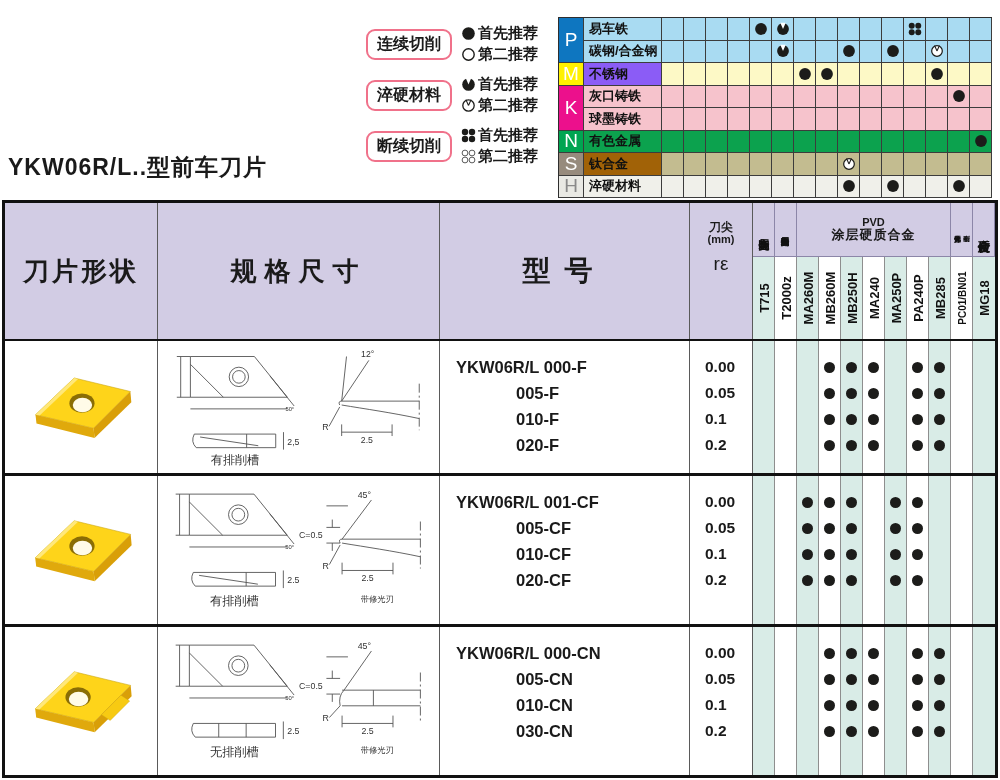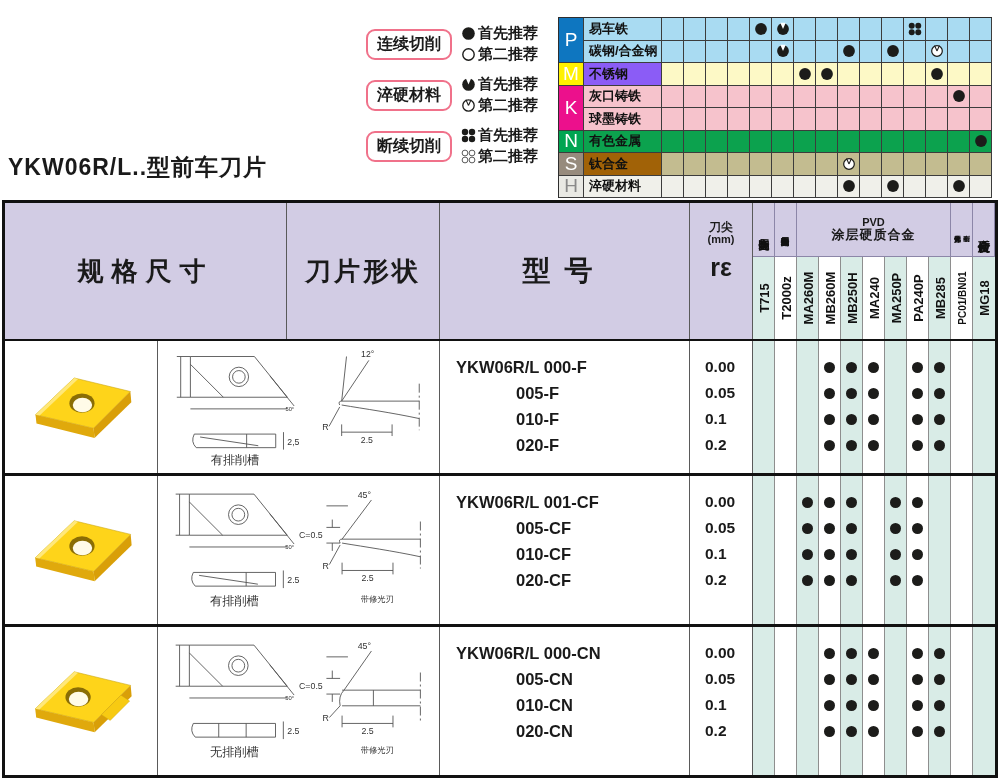--- a/index.html
+++ b/index.html
@@ -34,21 +34,21 @@
   .thead{display:flex;height:138px;border-bottom:2px solid #111;box-sizing:border-box;}
   .th{border-right:1px solid #5a5a5a;box-sizing:border-box;background:#d2cce4;
       display:flex;align-items:center;justify-content:center;}
   .th-shape{width:153px;font-size:26px;font-weight:bold;letter-spacing:3px;}
   .th-spec{width:282px;font-size:26px;font-weight:bold;letter-spacing:8px;}
   .th-model{width:250px;font-size:28px;font-weight:bold;letter-spacing:14px;}
   .th-nose{width:63px;flex-direction:column;justify-content:flex-start;padding-top:18px;gap:8px;}
   .nose-top{text-align:center;line-height:1.05;}
   .nose-l1{font-size:12px;font-weight:bold;}
   .nose-l2{font-size:11px;font-weight:bold;}
-  .nose-sym{font-size:25px;font-weight:bold;}
+  .nose-sym{font-size:19px;font-weight:normal;}
   .th-grades{width:242px;border-right:none;flex-direction:column;padding:0;align-items:stretch;background:none;}
   .grade-groups{display:grid;grid-template-columns:repeat(11,22px);height:54px;}
   .gg-cell{background:#d2cce4;border-right:1px solid #8c86a8;border-bottom:1px solid #8c86a8;box-sizing:border-box;
            display:flex;align-items:center;justify-content:center;overflow:hidden;}
   .gg-v{writing-mode:vertical-rl;text-orientation:upright;font-weight:bold;color:#111;letter-spacing:0px;}
   .gg-h{flex-direction:column;line-height:1.1;text-align:center;}
   .gg-h .l1{font-size:11px;font-weight:bold;}
   .gg-h .l2{font-size:13px;font-weight:bold;letter-spacing:1px;}
   .grade-names{display:grid;grid-template-columns:repeat(11,22px);height:82px;}
   .gn-cell{position:relative;border-right:1px solid #8e8e8e;box-sizing:border-box;background:#fff;}
@@ -367,22 +367,22 @@
       <div class="mx-cell mx-mark" style="background: rgb(240, 240, 234); grid-area: 8 / 16;">
         <svg width="14" height="14" viewBox="0 0 15 15">
           <circle cx="7.5" cy="7.5" r="6.3" fill="#1c1c1a"></circle>
         </svg>
       </div>
       <div class="mx-cell mx-mark" style="background: rgb(240, 240, 234); grid-area: 8 / 17;"></div>
     </div>
 
   <div class="table">
     <div class="thead">
+      <div class="th th-shape">刀片形状</div>
       <div class="th th-spec">规格尺寸</div>
-      <div class="th th-shape">刀片形状</div>
       <div class="th th-model">型号</div>
       <div class="th th-nose">
         <div class="nose-top">
           <div class="nose-l1">刀尖</div>
           <div class="nose-l2">(mm)</div>
         </div>
         <div class="nose-sym">rε</div>
       </div>
       <div class="th th-grades">
         <div class="grade-groups">
@@ -695,21 +695,21 @@
           <text x="212" y="109" font-size="9" text-anchor="middle">2.5</text>
           <text x="130" y="109" font-size="9">2.5</text>
           <text x="76" y="131" font-size="12.5" text-anchor="middle">无排削槽</text>
           <text x="222" y="128" font-size="8.5" text-anchor="middle">带修光刃</text>
         </svg>
       </div>
       <div class="td td-model">
         <div class="m-line first">YKW06R/L 000-CN</div>
         <div class="m-line">005-CN</div>
         <div class="m-line">010-CN</div>
-        <div class="m-line">020-CN</div>
+        <div class="m-line">030-CN</div>
       </div>
       <div class="td td-re">
         <div class="re-line">0.00</div>
         <div class="re-line">0.05</div>
         <div class="re-line">0.1</div>
         <div class="re-line">0.2</div>
       </div>
       <div class="td td-strip">
           <div class="strip-col teal"></div>
           <div class="strip-col"></div>

